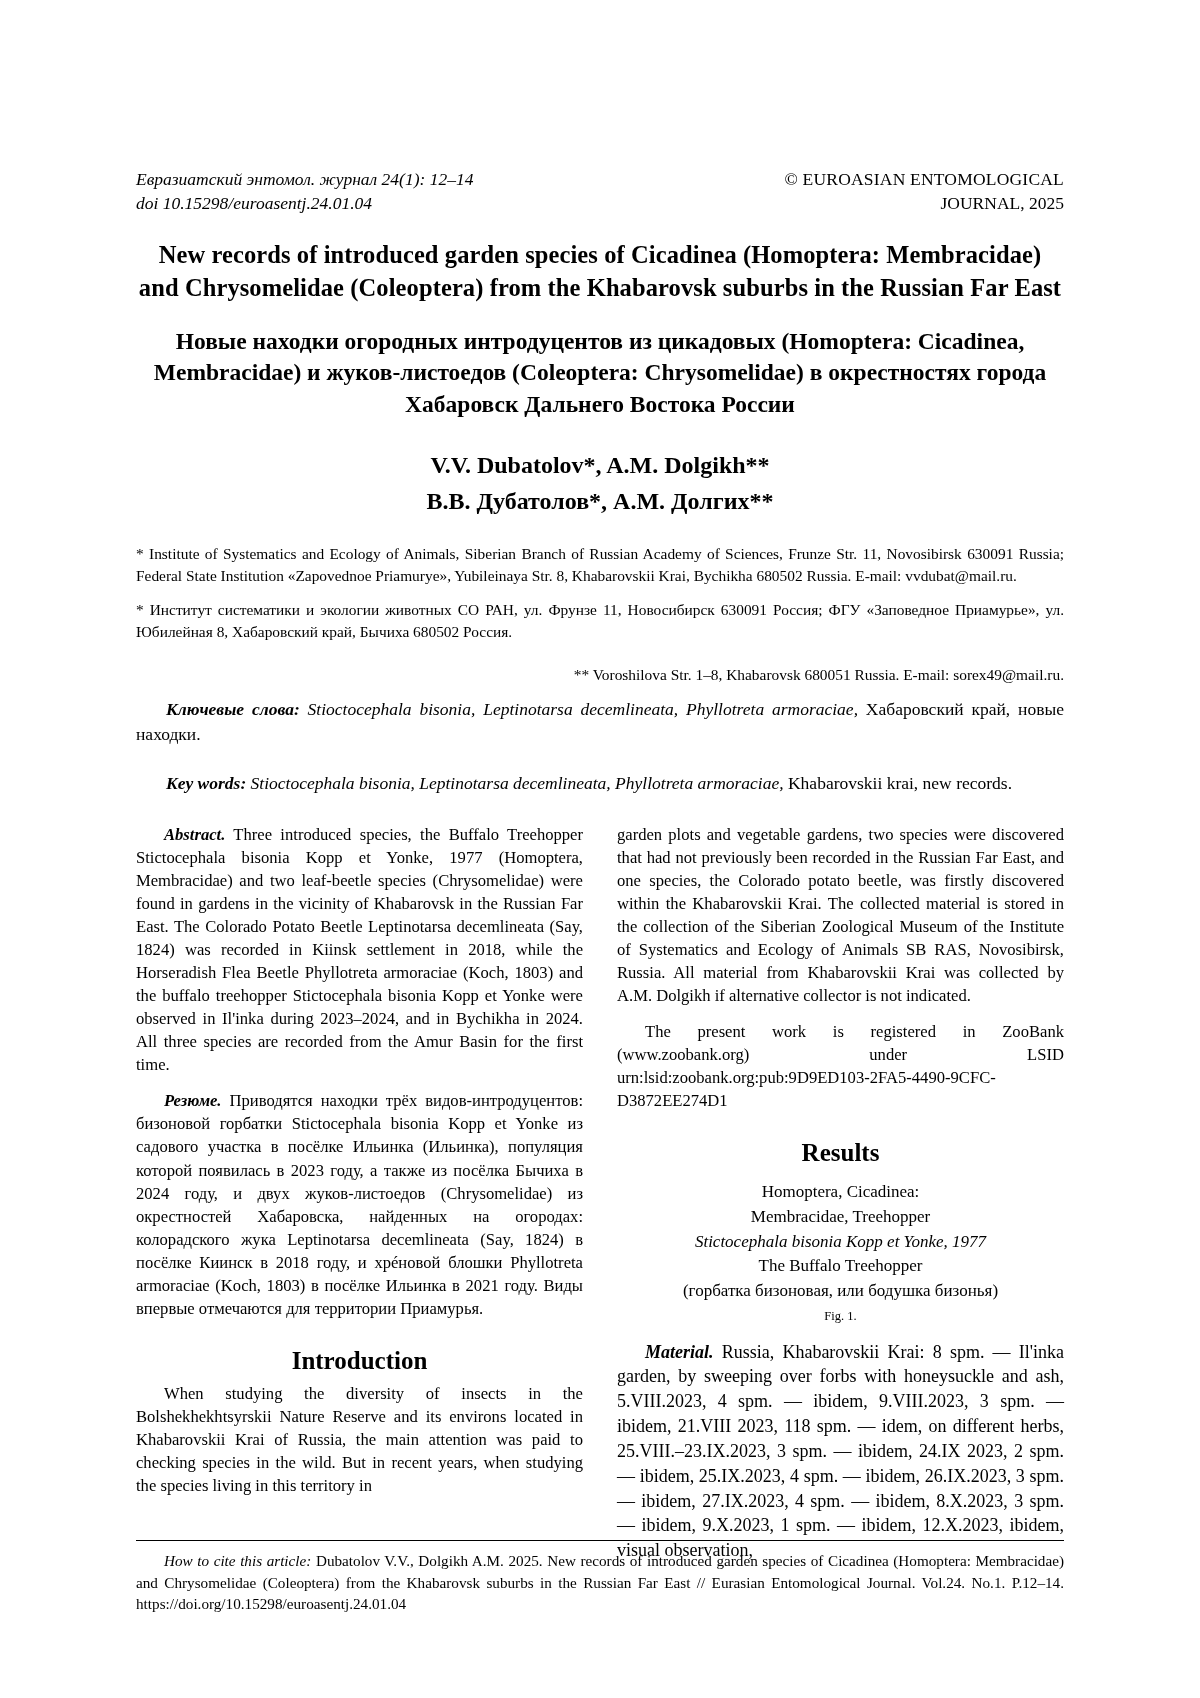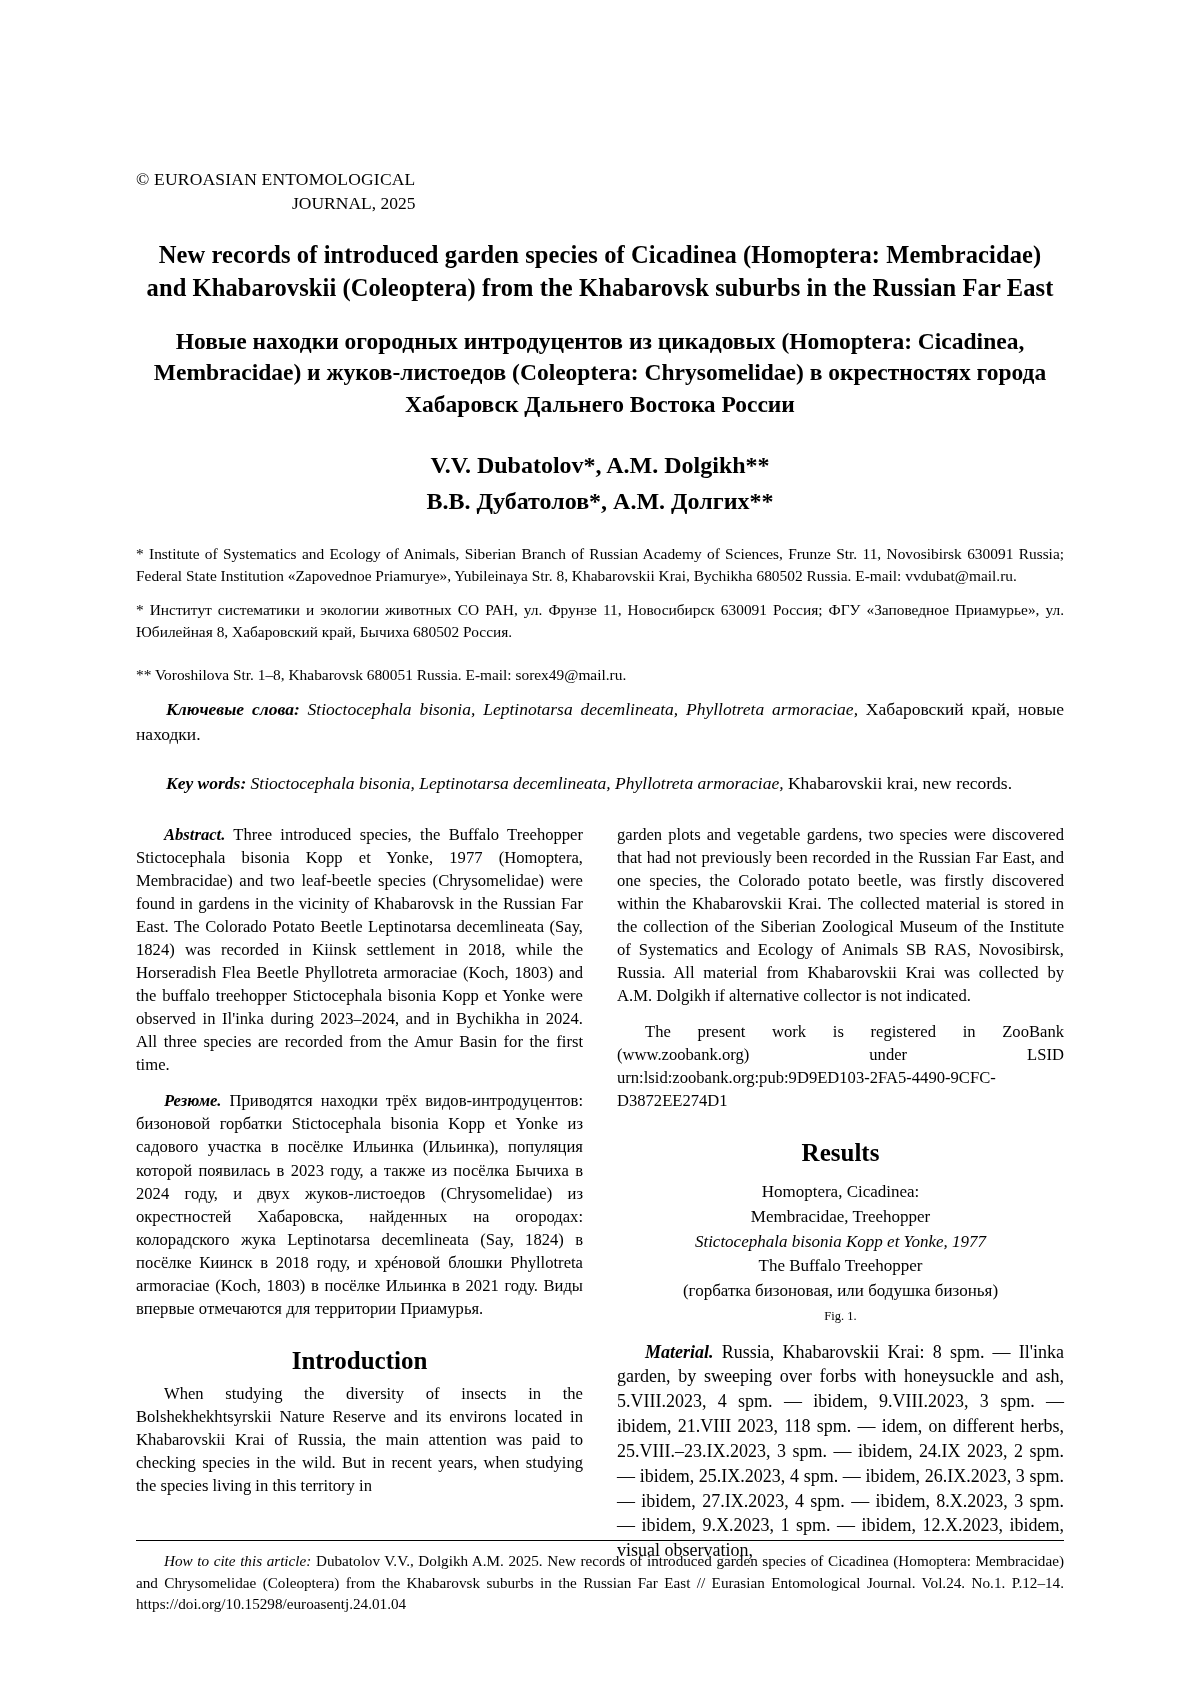--- a/index.html
+++ b/index.html
@@ -78,21 +78,21 @@
   }
 
   
   .affil {
     margin-top: 26px;
     font-size: 15.4px;
     line-height: 1.44;
     text-align: justify;
   }
   .affil.second { margin-top: 12px; }
-  .affil-note { margin-top: 20px; font-size: 15.4px; line-height: 1.5; }
+  .affil-note { margin-top: 20px; font-size: 15.4px; line-height: 1.5; text-align: right; }
   .affil-note.tight { margin-top: 4px; }
 
   
   .keywords {
     margin-top: 24px;
     font-size: 17.5px;
     line-height: 1.45;
     text-align: justify;
     text-indent: 30px;
   }
@@ -170,27 +170,31 @@
   }
   .footer-text .ital { font-style: italic; }
 </style>
 </head>
 <body>
 
 <div class="page">
   <div class="content">
 
     <div class="runhead">
+      <div class="runhead-left">
+        <div>Евразиатский энтомол. журнал 24(1): 12–14</div>
+        <div>doi 10.15298/euroasentj.24.01.04</div>
+      </div>
       <div class="runhead-right">
         <div class="ln1">© EUROASIAN ENTOMOLOGICAL</div>
         <div>JOURNAL, 2025</div>
       </div>
     </div>
 
-    <h1 class="title-en">New records of introduced garden species of Cicadinea (Homoptera: Membracidae) and Khabarovskii (Coleoptera) from the Khabarovsk suburbs in the Russian Far East</h1>
+    <h1 class="title-en">New records of introduced garden species of Cicadinea (Homoptera: Membracidae) and Chrysomelidae (Coleoptera) from the Khabarovsk suburbs in the Russian Far East</h1>
     <h1 class="title-ru">Новые находки огородных интродуцентов из цикадовых (Homoptera: Cicadinea, Membracidae) и жуков-листоедов (Coleoptera: Chrysomelidae) в окрестностях города Хабаровск Дальнего Востока России</h1>
 
     <div class="authors-en">V.V. Dubatolov*, A.M. Dolgikh**</div>
     <div class="authors-ru">В.В. Дубатолов*, А.М. Долгих**</div>
 
     <div class="affil">* Institute of Systematics and Ecology of Animals, Siberian Branch of Russian Academy of Sciences, Frunze Str. 11, Novosibirsk 630091 Russia; Federal State Institution «Zapovednoe Priamurye», Yubileinaya Str. 8, Khabarovskii Krai, Bychikha 680502 Russia. E-mail: vvdubat@mail.ru.</div>
     <div class="affil second">* Институт систематики и экологии животных СО РАН, ул. Фрунзе 11, Новосибирск 630091 Россия; ФГУ «Заповедное Приамурье», ул. Юбилейная 8, Хабаровский край, Бычиха 680502 Россия.</div>
 
     <div class="affil-note">** Voroshilova Str. 1–8, Khabarovsk 680051 Russia. E-mail: sorex49@mail.ru.</div>
 

